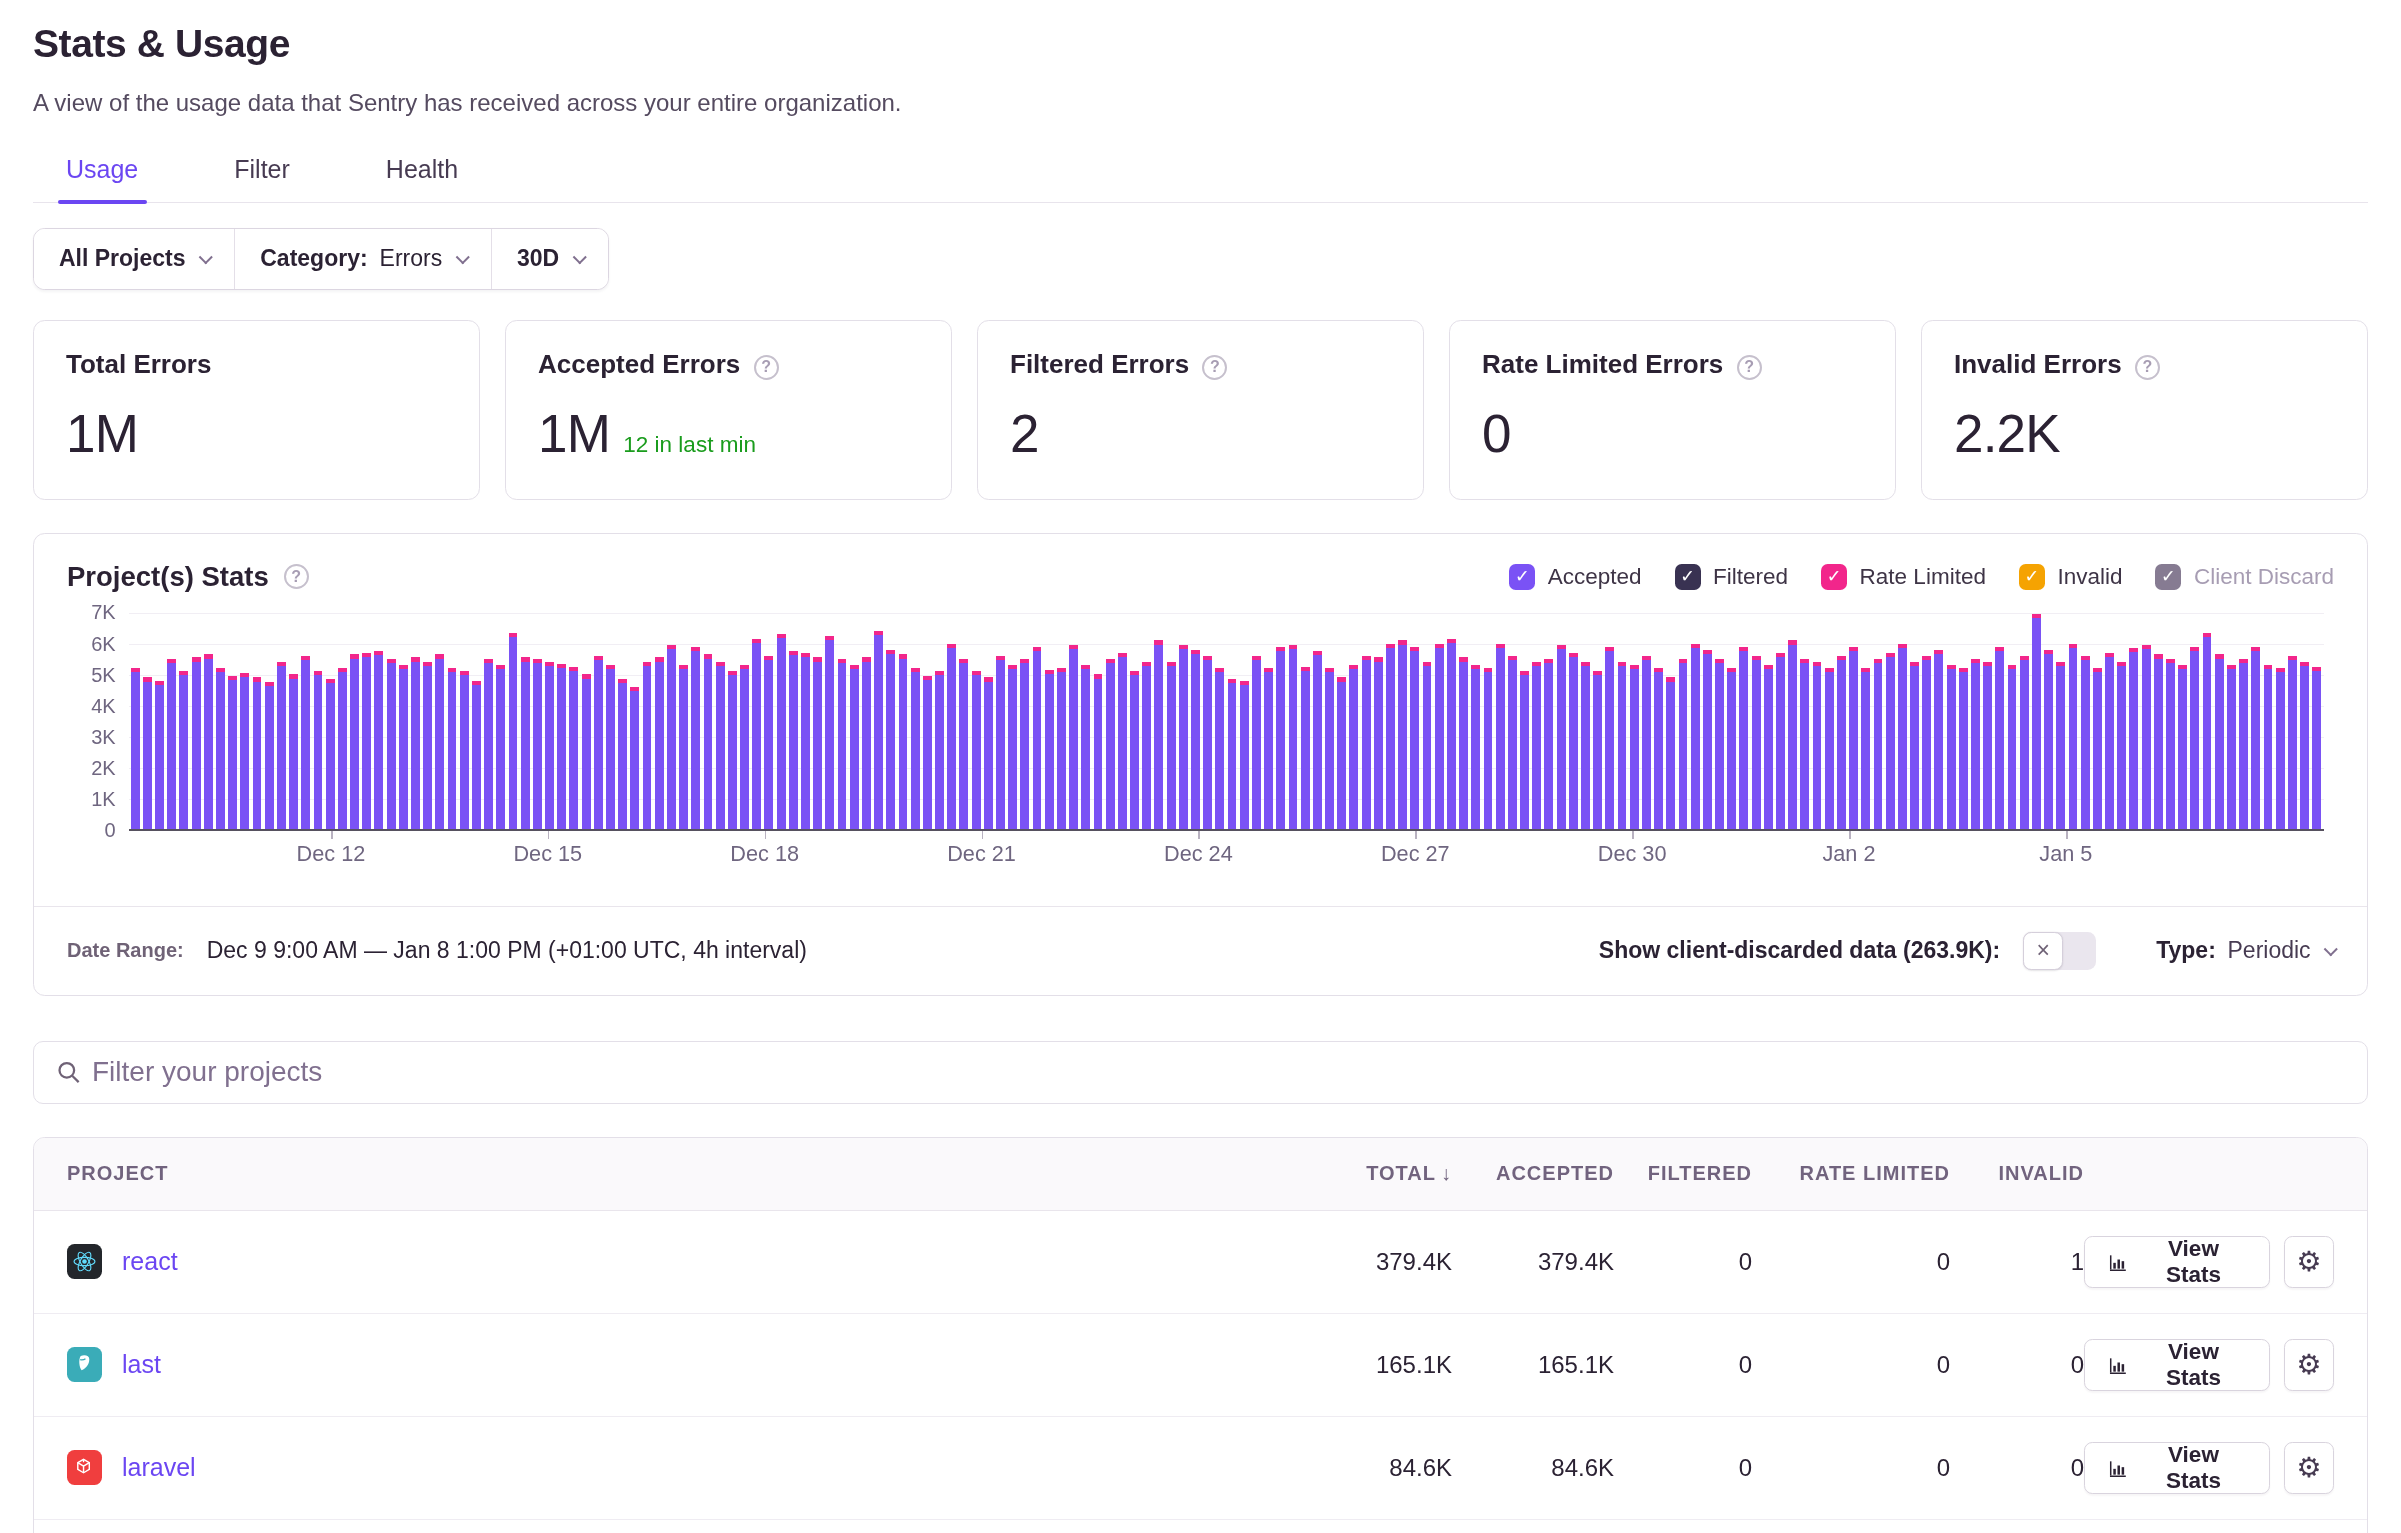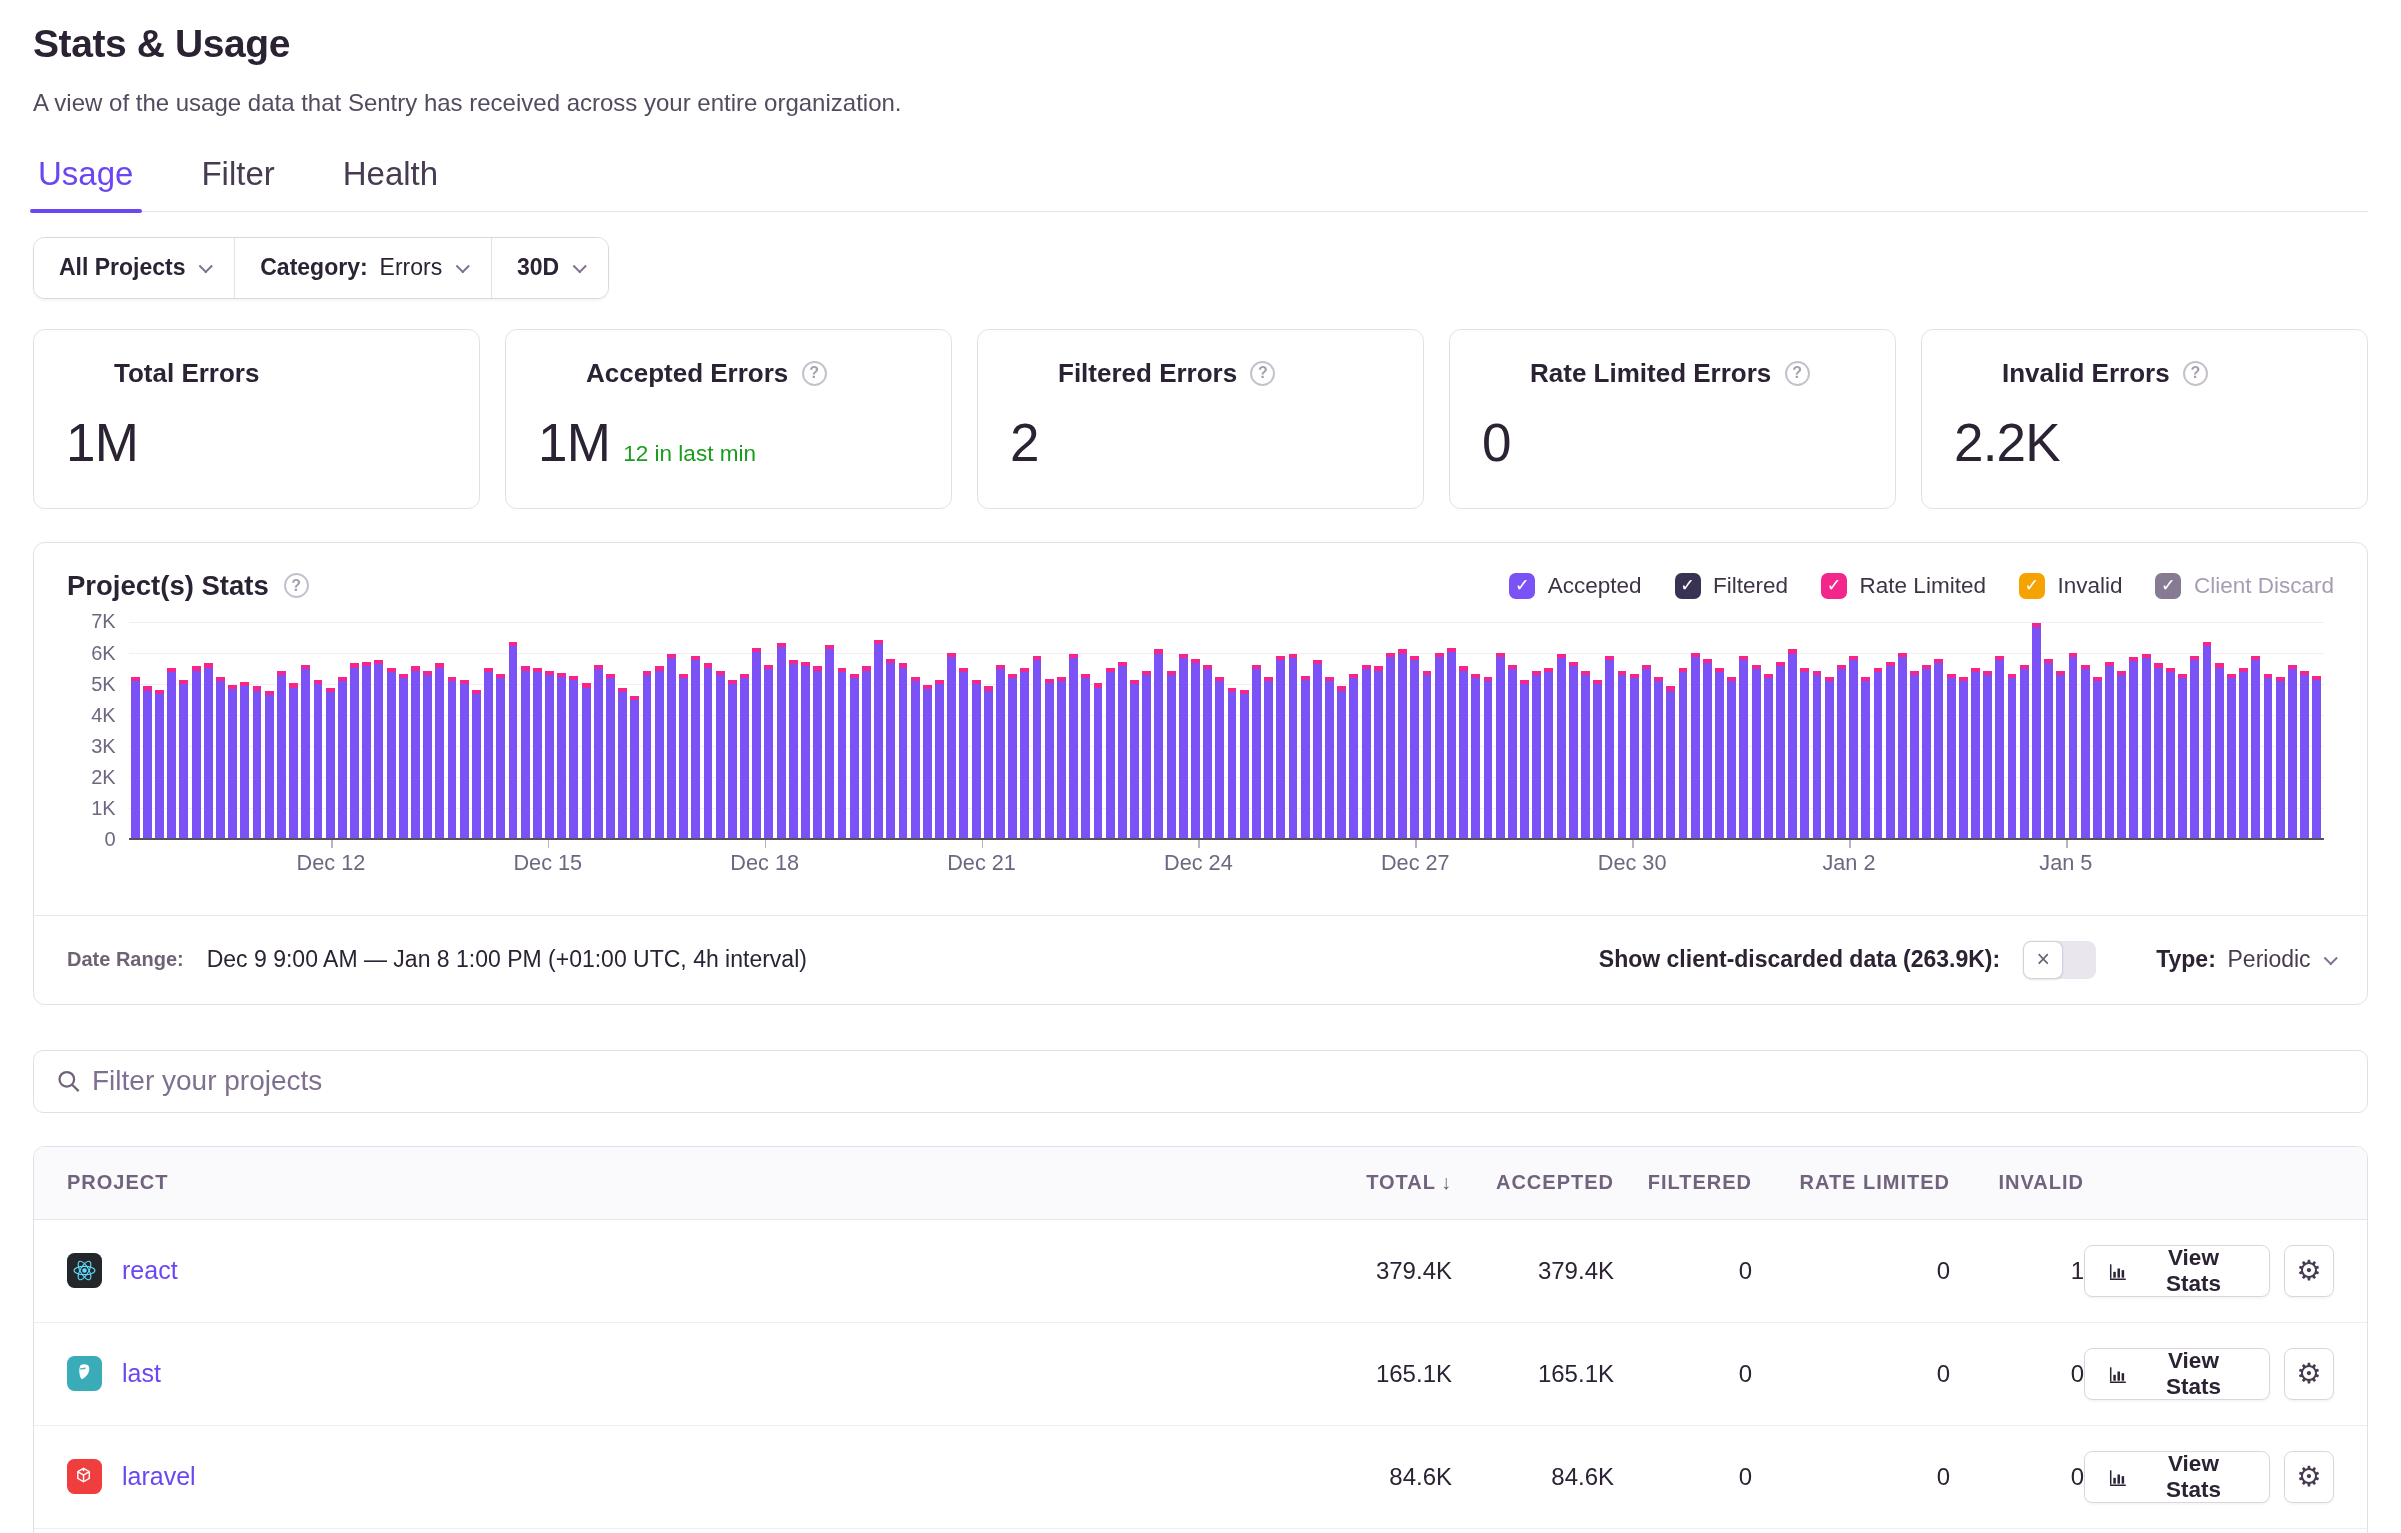--- a/index.html
+++ b/index.html
@@ -10,35 +10,35 @@
     color: #2b2233;
   }
   .page { padding: 21.7px 33px 0 33px; }
 
   
   .title { font-size: 39px; font-weight: 700; letter-spacing: -0.4px; color: #2b2233; }
   .subtitle { margin-top: 23px; font-size: 24px; color: #554b60; }
 
   
   .tabs { margin-top: 38px; display: flex; gap: 58px; border-bottom: 1.7px solid #e8e4ec; }
-  .tab { position: relative; padding: 0 5px 18.3px 5px; font-size: 33px; color: #473b52; cursor: pointer; }
+  .tab { position: relative; padding: 0 5px 18.3px 5px; font-size: 25px; color: #473b52; cursor: pointer; margin-left: 28px; }
   .tab.active { color: #6b46f2; }
   .tab.active::after { content: ""; position: absolute; left: -3.3px; right: -3.3px; bottom: -2.5px; height: 4.2px; background: #6b46f2; border-radius: 2.5px; }
 
   
   .seg { margin-top: 25px; display: inline-flex; border: 1.2px solid #dcd6e1; border-radius: 11.7px; background: #fff; box-shadow: 0 1.7px 2.5px rgba(43,34,51,0.05); overflow: hidden; }
   .seg button { display: flex; align-items: center; gap: 12px; height: 60px; padding: 0 25px; background: #fff; border: none; font-family: inherit; font-size: 23px; color: #2b2233; cursor: pointer; }
   .seg button + button { border-left: 1.2px solid #e4dfe8; }
   .seg .b { font-weight: 700; }
   .chev { width: 10px; height: 10px; border-right: 2.1px solid #80708f; border-bottom: 2.1px solid #80708f; transform: rotate(45deg) translateY(-2.5px); margin-left: 1.7px; }
 
   
   .cards { margin-top: 30px; display: flex; gap: 25px; }
   .card { flex: 1; border: 1.2px solid #e3dfe8; border-radius: 11.7px; padding: 28px 32px 35px 32px; background: #fff; }
-  .card-label { display: flex; align-items: center; gap: 13.3px; font-size: 26px; font-weight: 700; color: #2b2233; margin-left: 48px; }
+  .card-label { display: flex; align-items: flex-end; gap: 13.3px; font-size: 26px; font-weight: 700; color: #2b2233; }
   .q { width: 25px; height: 25px; border: 2.1px solid #c6c0cd; border-radius: 50%; color: #a79db3; font-size: 16px; font-weight: 700; display: inline-flex; align-items: center; justify-content: center; flex: 0 0 auto; cursor: pointer; }
   .card-value-row { margin-top: 23px; display: flex; align-items: baseline; gap: 13.3px; }
   .card-value { font-size: 53px; font-weight: 500; letter-spacing: -0.8px; }
   .card-sub { font-size: 22.5px; font-weight: 500; color: #1a9c1d; }
 
   
   .panel { margin-top: 33px; border: 1.2px solid #e3dfe8; border-radius: 11.7px; background: #fff; }
   .panel-head { display: flex; align-items: center; justify-content: space-between; padding: 27px 33px 6.7px 33px; }
   .panel-title { display: flex; align-items: center; gap: 15px; }
   .panel-title h2 { font-size: 27.5px; font-weight: 700; }

